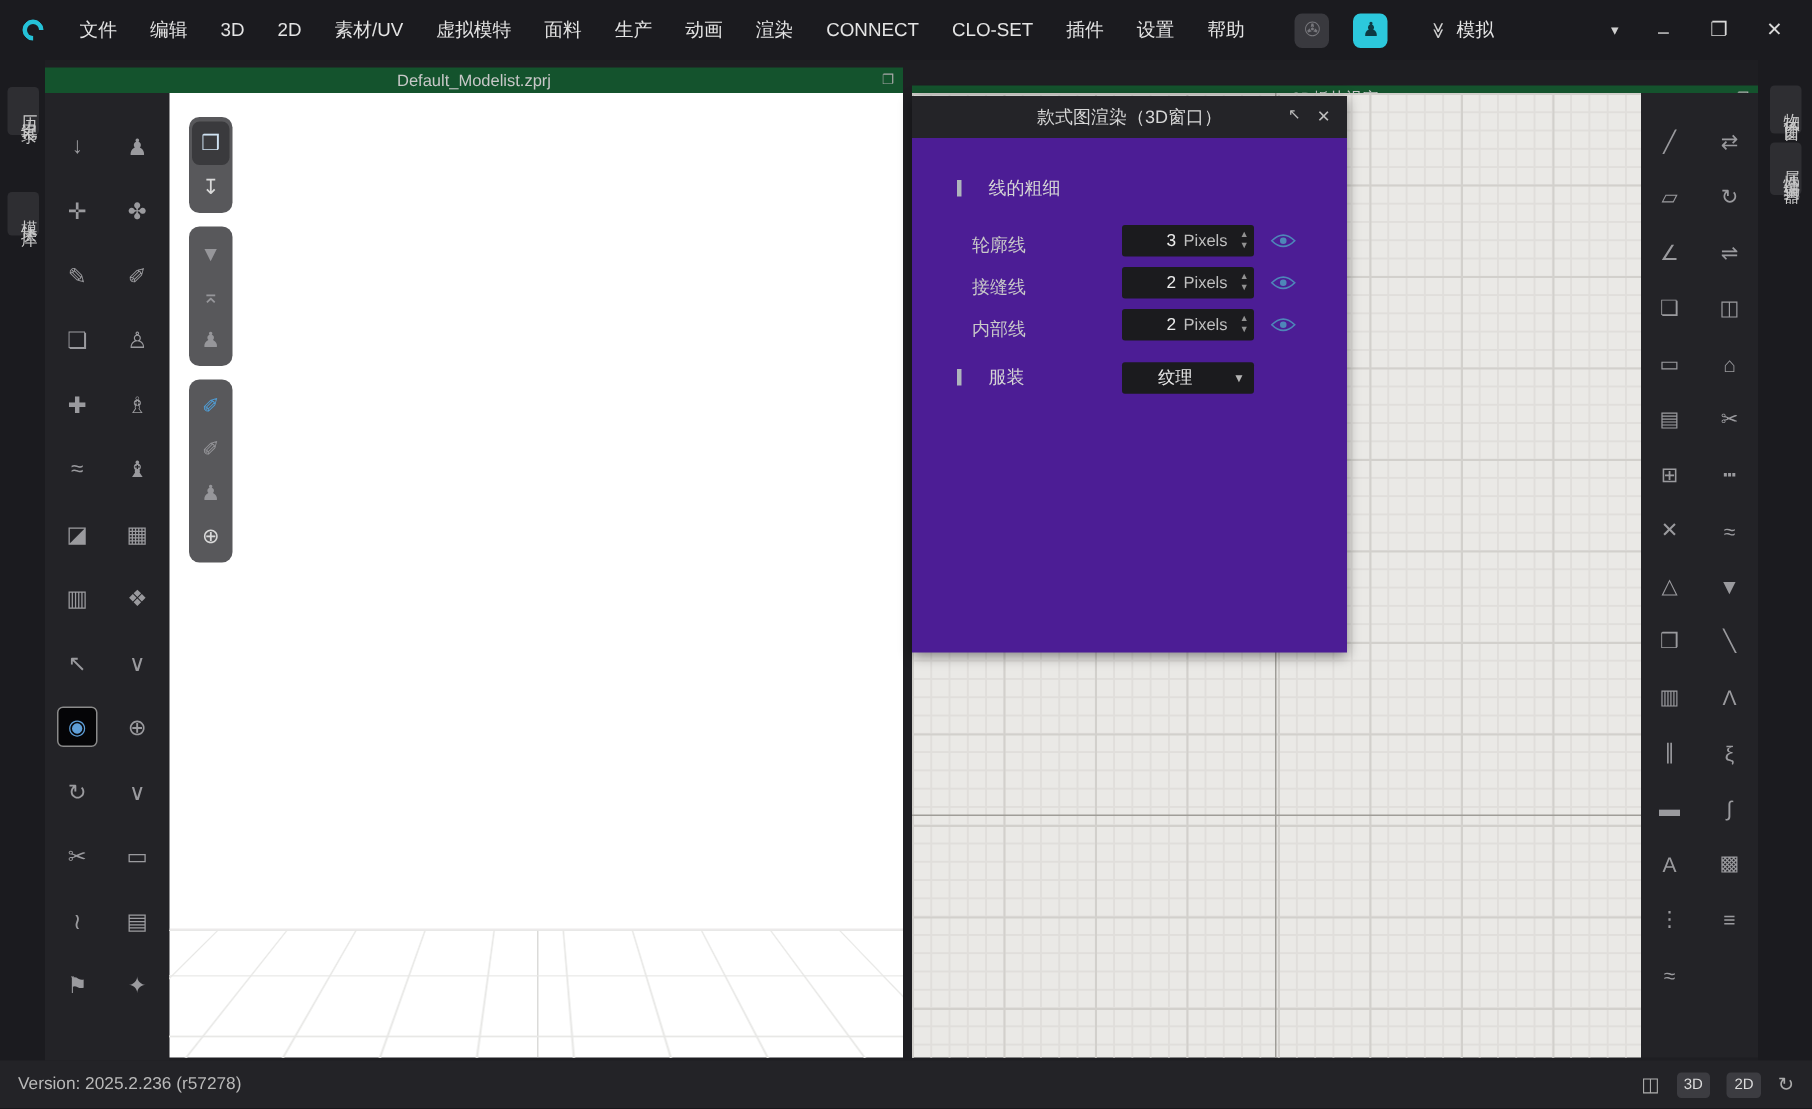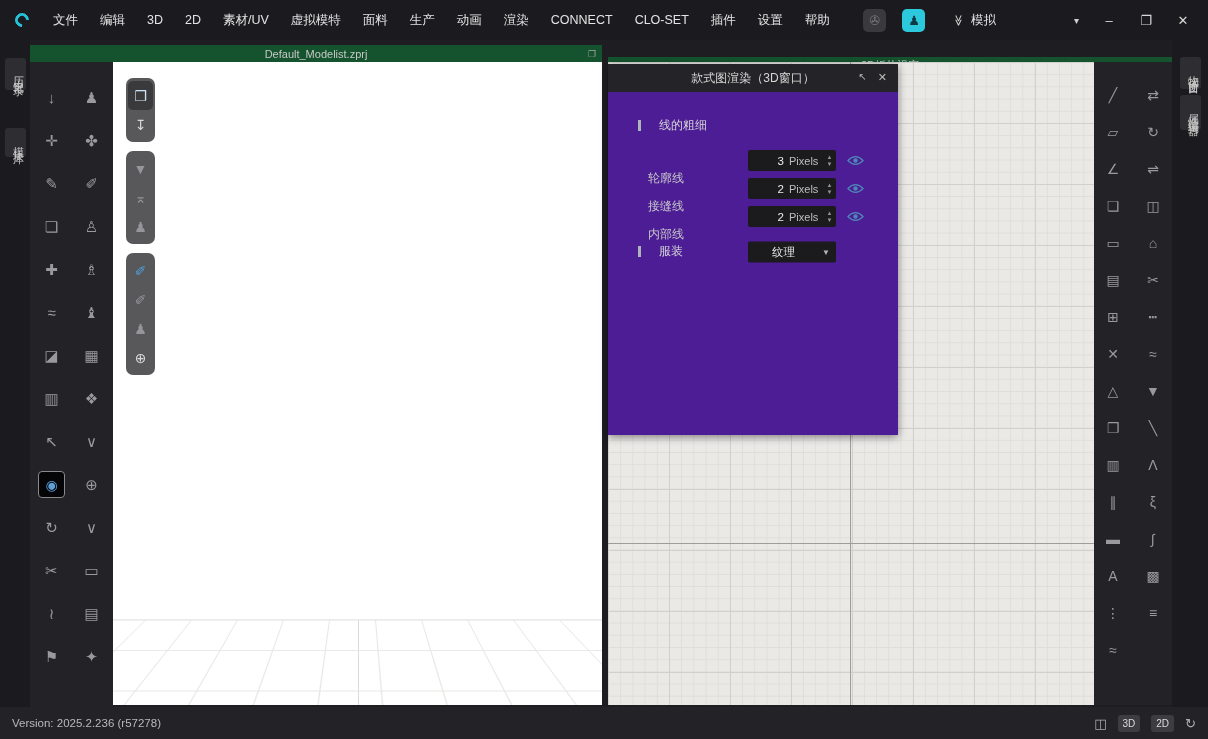--- a/index.html
+++ b/index.html
@@ -91,21 +91,21 @@
                justify-content:center; color:#d6d6d6; font-size:12px; position:relative; }
   .dlg-ic { position:absolute; top:7px; font-size:11px; color:#bdbdbd; }
   .dlg-ic.collapse { right:31px; font-size:10px; }
   .dlg-ic.close { right:11px; }
   .dlg-body { padding:26px 14px 0 30px; position:relative; }
   .sec { display:flex; align-items:center; position:relative; height:21px;gap:10px; }
   .accent { width:3px; height:11px; background:#aeb4bc; margin-right:8px; flex:none; }
   .sec-label { color:#d5d5d5; font-size:12px; }
   .sec.first { margin-bottom:18px; height:14px; }
   .prow { position:relative; height:21px; margin-bottom:7px; }
-  .plabel { position:absolute; left:10px; top:20px; font-size:12px; color:#c8c8c8; display:flex; gap:5px; align-items:center; }
+  .plabel { position:absolute; left:10px; top:5px; font-size:12px; color:#c8c8c8; display:flex; gap:5px; align-items:center; }
   .info-ic { font-size:11px; color:#b5b5b5; }
   .numbox { position:absolute; left:110px; top:0; width:88px; height:21px; background:#1b1b1e;
             border-radius:2px; display:flex; align-items:center; }
   .sec .numbox, .sec .swatch, .sec .dropdown { top:50%; transform:translateY(-50%); }
   .numval { flex:1; text-align:right; font-size:11.5px; color:#ececec; padding-right:5px; }
   .numunit { width:34px; font-size:11px; color:#bfbfbf; }
   .spin { width:13px; height:100%; display:flex; flex-direction:column; align-items:center;
           justify-content:center; gap:1px; }
   .spin span { font-size:6px; line-height:6px; color:#929292; }
   .eye { position:absolute; left:209px; top:5px; }

